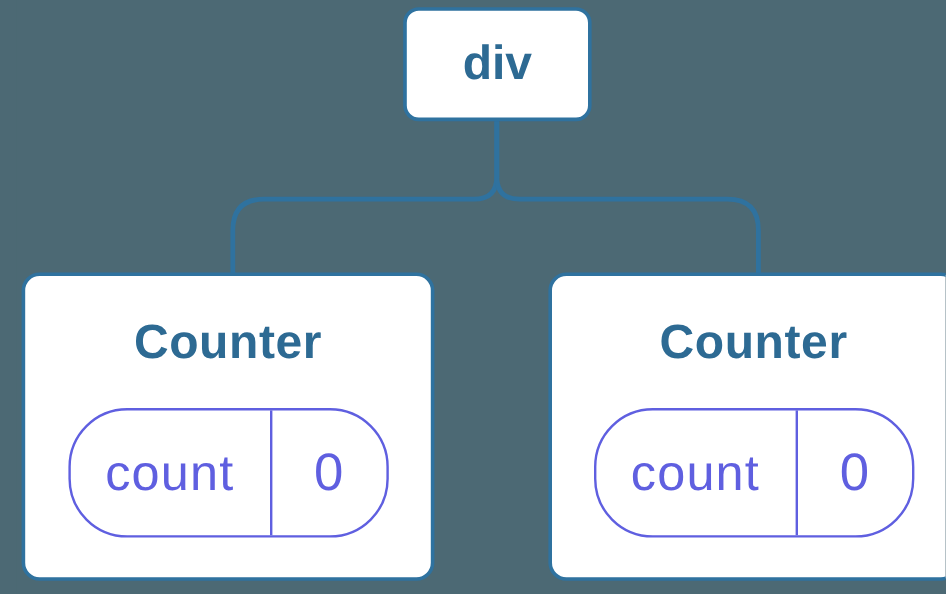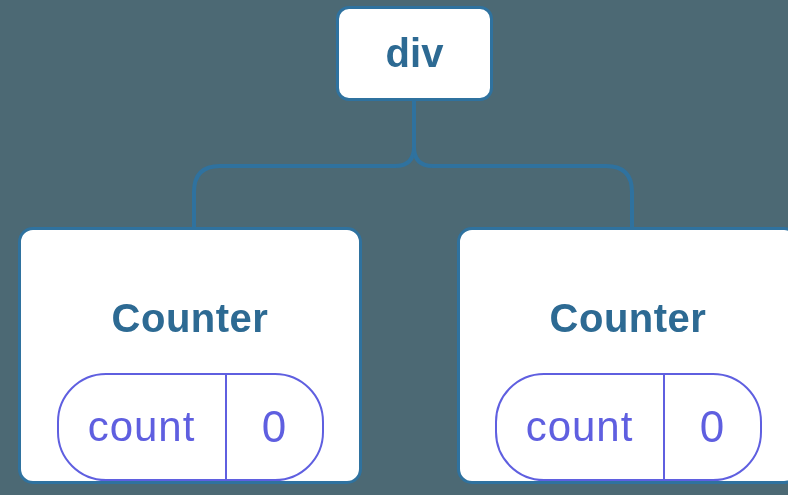--- a/index.html
+++ b/index.html
@@ -55,21 +55,21 @@
   .counter-card {
     position: absolute;
     top: 227px;
     height: 257px;
     background: var(--node-fill);
     border: 3px solid var(--node-border);
     border-radius: 15px;
     display: flex;
     flex-direction: column;
     align-items: center;
-    justify-content: flex-end;
+    justify-content: center;
     gap: 32px;
     z-index: 1;
   }
   .counter-card.left  { left: 4px;   width: 344px; }
   .counter-card.right { left: 443px; width: 342px; }
 
   .counter-title {
     font-size: 40px;
     font-weight: 600;
     color: var(--label-text);

